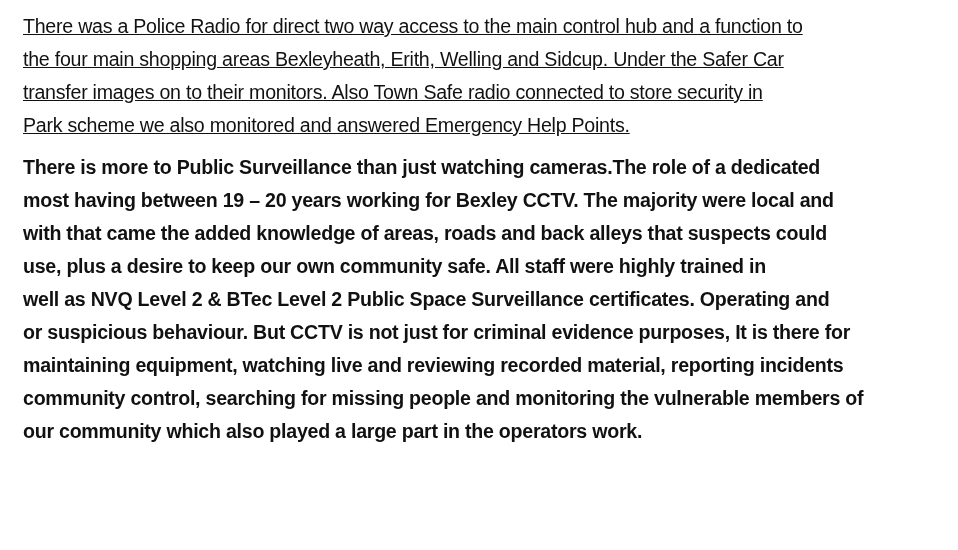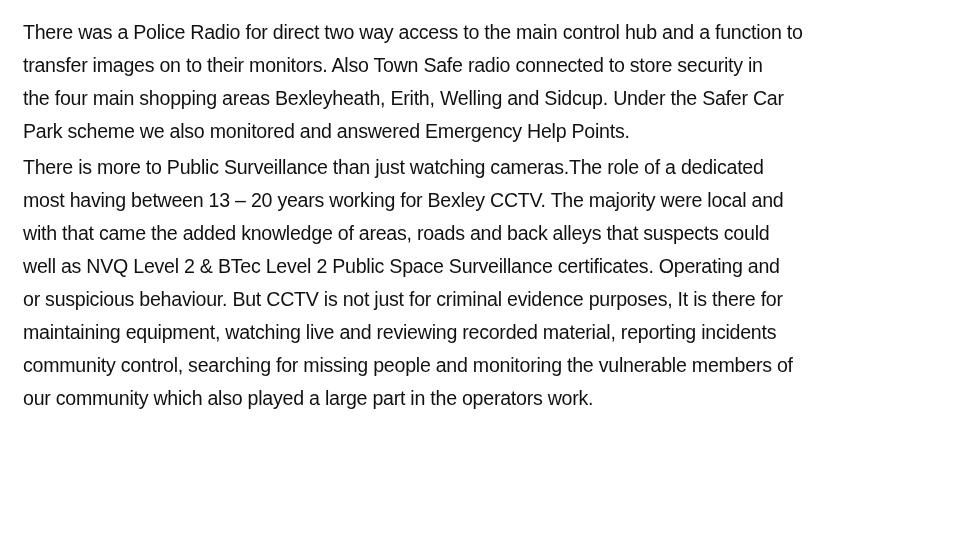--- a/index.html
+++ b/index.html
@@ -21,47 +21,48 @@
       height: 550px;
       background: #ffffff;
       color: #111111;
       font-family: "Liberation Sans", "DejaVu Sans", sans-serif;
     }
     .para {
       position: absolute;
       left: 23px;
       margin: 0;
     }
-    .para-1 { top: 16px; }
-    .para-2 { top: 151px; }
+    .para-1 { top: 10px; text-decoration: underline; }
+    .para-2 { top: 151px; font-weight: bold; }
     .line {
       display: block;
       height: 33px;
       line-height: 33px;
       font-size: 19.6px;
       letter-spacing: -0.25px;
       white-space: nowrap;
     }
   </style>
 </head>
 <body>
 
 <div class="page">
 
   <div class="para para-1">
     <span class="line">There was a Police Radio for direct two way access to the main control hub and a function to</span>
+    <span class="line">the four main shopping areas Bexleyheath, Erith, Welling and Sidcup. Under the Safer Car</span>
     <span class="line">transfer images on to their monitors.  Also Town Safe radio connected to store security in</span>
-    <span class="line">the four main shopping areas Bexleyheath, Erith, Welling and Sidcup. Under the Safer Car</span>
     <span class="line">Park scheme we also monitored and answered Emergency Help Points.</span>
   </div>
 
   <div class="para para-2">
     <span class="line">There is more to Public Surveillance than just watching cameras.The role of a dedicated</span>
-    <span class="line">most having between 13 – 20 years working for Bexley CCTV.  The majority were local and</span>
+    <span class="line">most having between 19 – 20 years working for Bexley CCTV.  The majority were local and</span>
     <span class="line">with that came the added knowledge of areas, roads and back alleys that suspects could</span>
+    <span class="line">use, plus a desire to keep our own community safe. All staff were highly trained in</span>
     <span class="line">well as NVQ Level 2 &amp; BTec Level 2 Public Space Surveillance certificates.  Operating and</span>
     <span class="line">or suspicious behaviour. But CCTV is not just for criminal evidence purposes, It is there for</span>
     <span class="line">maintaining equipment, watching live and reviewing recorded material, reporting incidents</span>
     <span class="line">community control, searching for missing people and monitoring the vulnerable members of</span>
     <span class="line">our community which also played a large part in the operators work.</span>
   </div>
 
 </div>
 
 </body></html>

